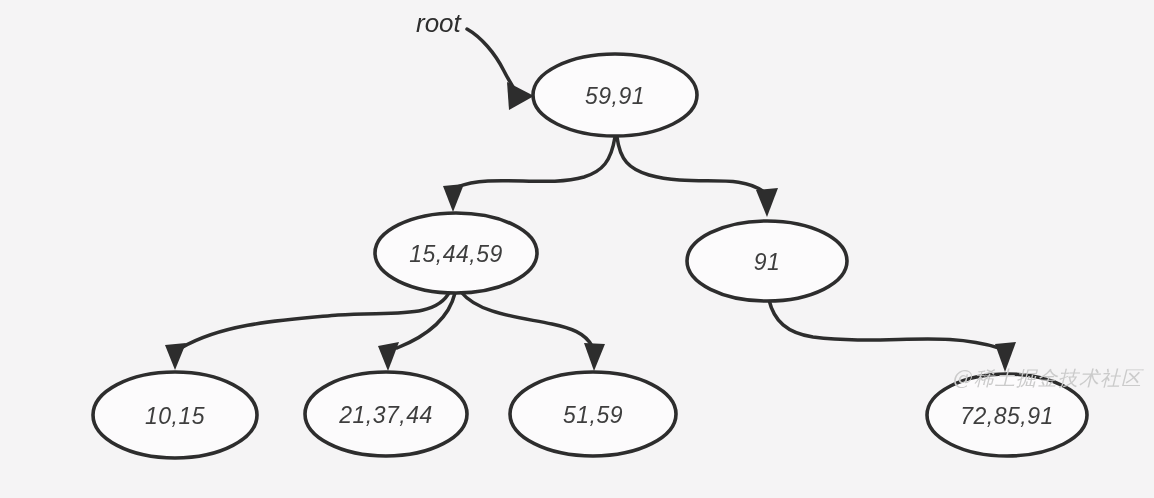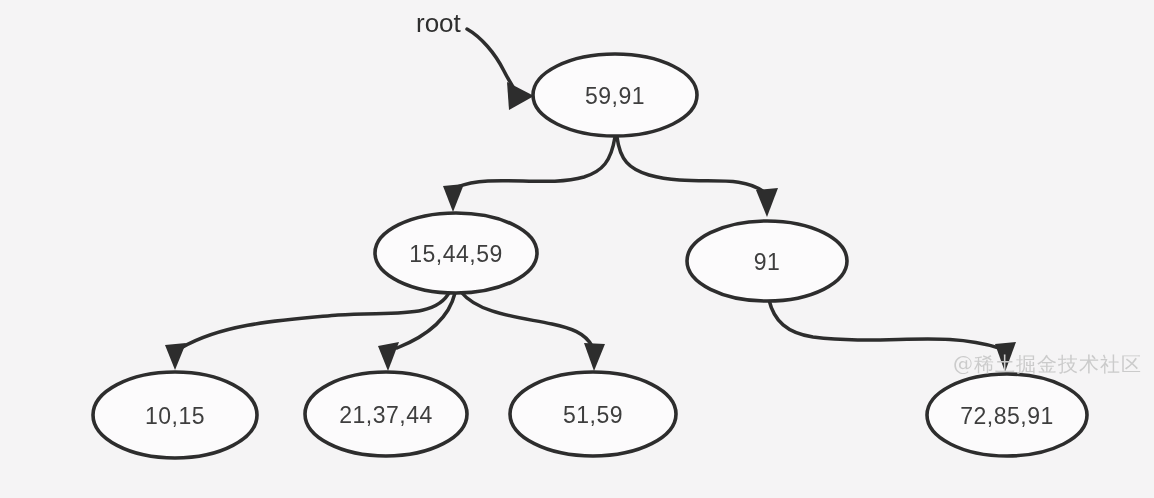--- a/index.html
+++ b/index.html
@@ -10,21 +10,21 @@
     --node-text: #3e3e3e;
     --wm: #cbcbcb;
   }
   * { margin: 0; padding: 0; box-sizing: border-box; }
   html, body {
     width: 1154px; height: 498px;
     overflow: hidden;
     background: var(--bg);
     font-family: "Liberation Sans", "DejaVu Sans", sans-serif;
   }
-  .stage { position: relative; width: 1154px; height: 396px; }
+  .stage { position: relative; width: 1154px; height: 396px; font-style: italic; }
   svg.tree { position: absolute; inset: 0; display: block; }
 
   .edge-path {
     fill: none;
     stroke: var(--edge);
     stroke-width: 3.5;
     stroke-linecap: round;
   }
   .arrowhead { fill: var(--edge); stroke: none; }
   .node-ellipse {
@@ -41,21 +41,21 @@
     font-family: "Liberation Sans", "DejaVu Sans", sans-serif;
   }
   .pointer-label {
     fill: #2e2e2e;
     font-size: 26px;
     font-family: "Liberation Sans", "DejaVu Sans", sans-serif;
   }
   .watermark {
     position: absolute;
     right: 12px;
-    bottom: 18px;
+    bottom: 4px;
     color: var(--wm);
     font-size: 20px;
     letter-spacing: 1px;
     font-family: "DejaVu Serif", "Liberation Serif", serif;
     white-space: nowrap;
   }
 </style>
 </head>
 <body>
 

